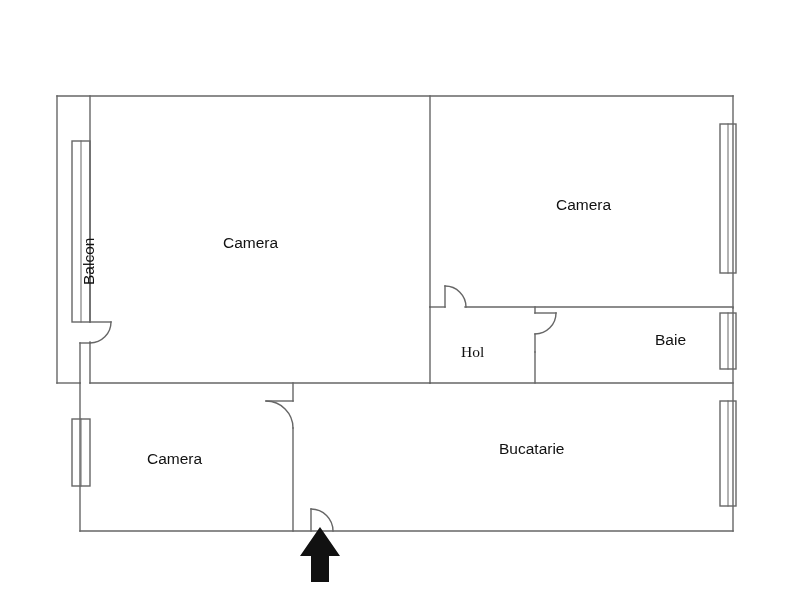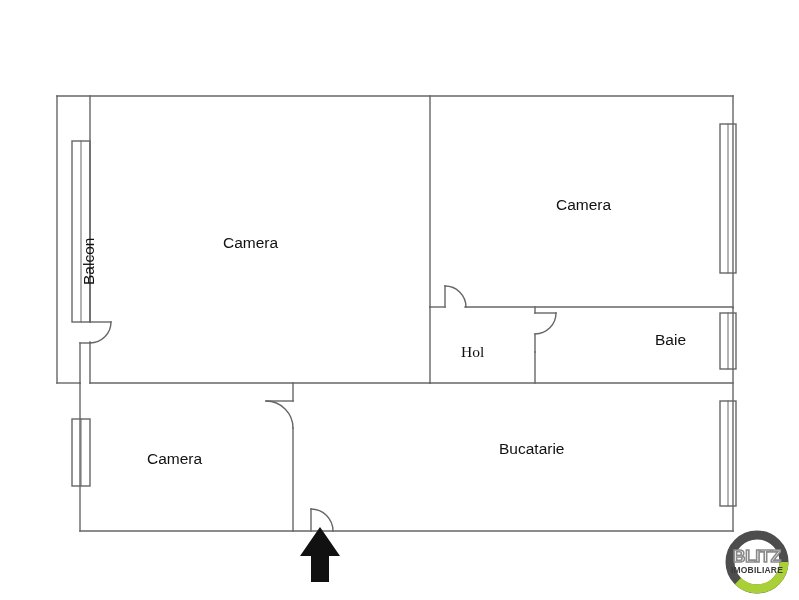--- a/index.html
+++ b/index.html
@@ -143,26 +143,14 @@
   <div class="room-label" style="left:556px; top:196px;">Camera</div>
 
   <div class="room-label" style="left:461px; top:343px;font-family:Liberation Serif, serif;">Hol</div>
 
   <div class="room-label" style="left:610px; top:331px;margin-left:45px;">Baie</div>
 
   <div class="room-label" style="left:147px; top:450px;">Camera</div>
 
   <div class="room-label" style="left:472px; top:440px;margin-left:27px;">Bucatarie</div>
 
-  <div id="logo-wrap">
-    <svg id="logo-svg" viewBox="0 0 78 70">
-
-      <circle cx="39" cy="34" r="27" fill="none" stroke="#4d4d4d" stroke-width="9"></circle>
-
-      <path d="M 20 53 A 27 27 0 0 0 66 34" fill="none" stroke="#a9d036" stroke-width="9"></path>
-
-      <circle cx="39" cy="34" r="22" fill="#ffffff" stroke="none"></circle>
-      <text x="39" y="34" text-anchor="middle" font-family="Liberation Sans, sans-serif" font-size="17" font-weight="bold" fill="#ffffff" stroke="#8a8a8a" stroke-width="1.6">BLITZ</text>
-      <text x="39" y="45" text-anchor="middle" font-family="Liberation Sans, sans-serif" font-size="8.5" font-weight="bold" letter-spacing="0.2" fill="#3a3a3a" stroke="none">IMOBILIARE</text>
-    </svg>
-  </div>
 
 </div>
 
 </body></html>

